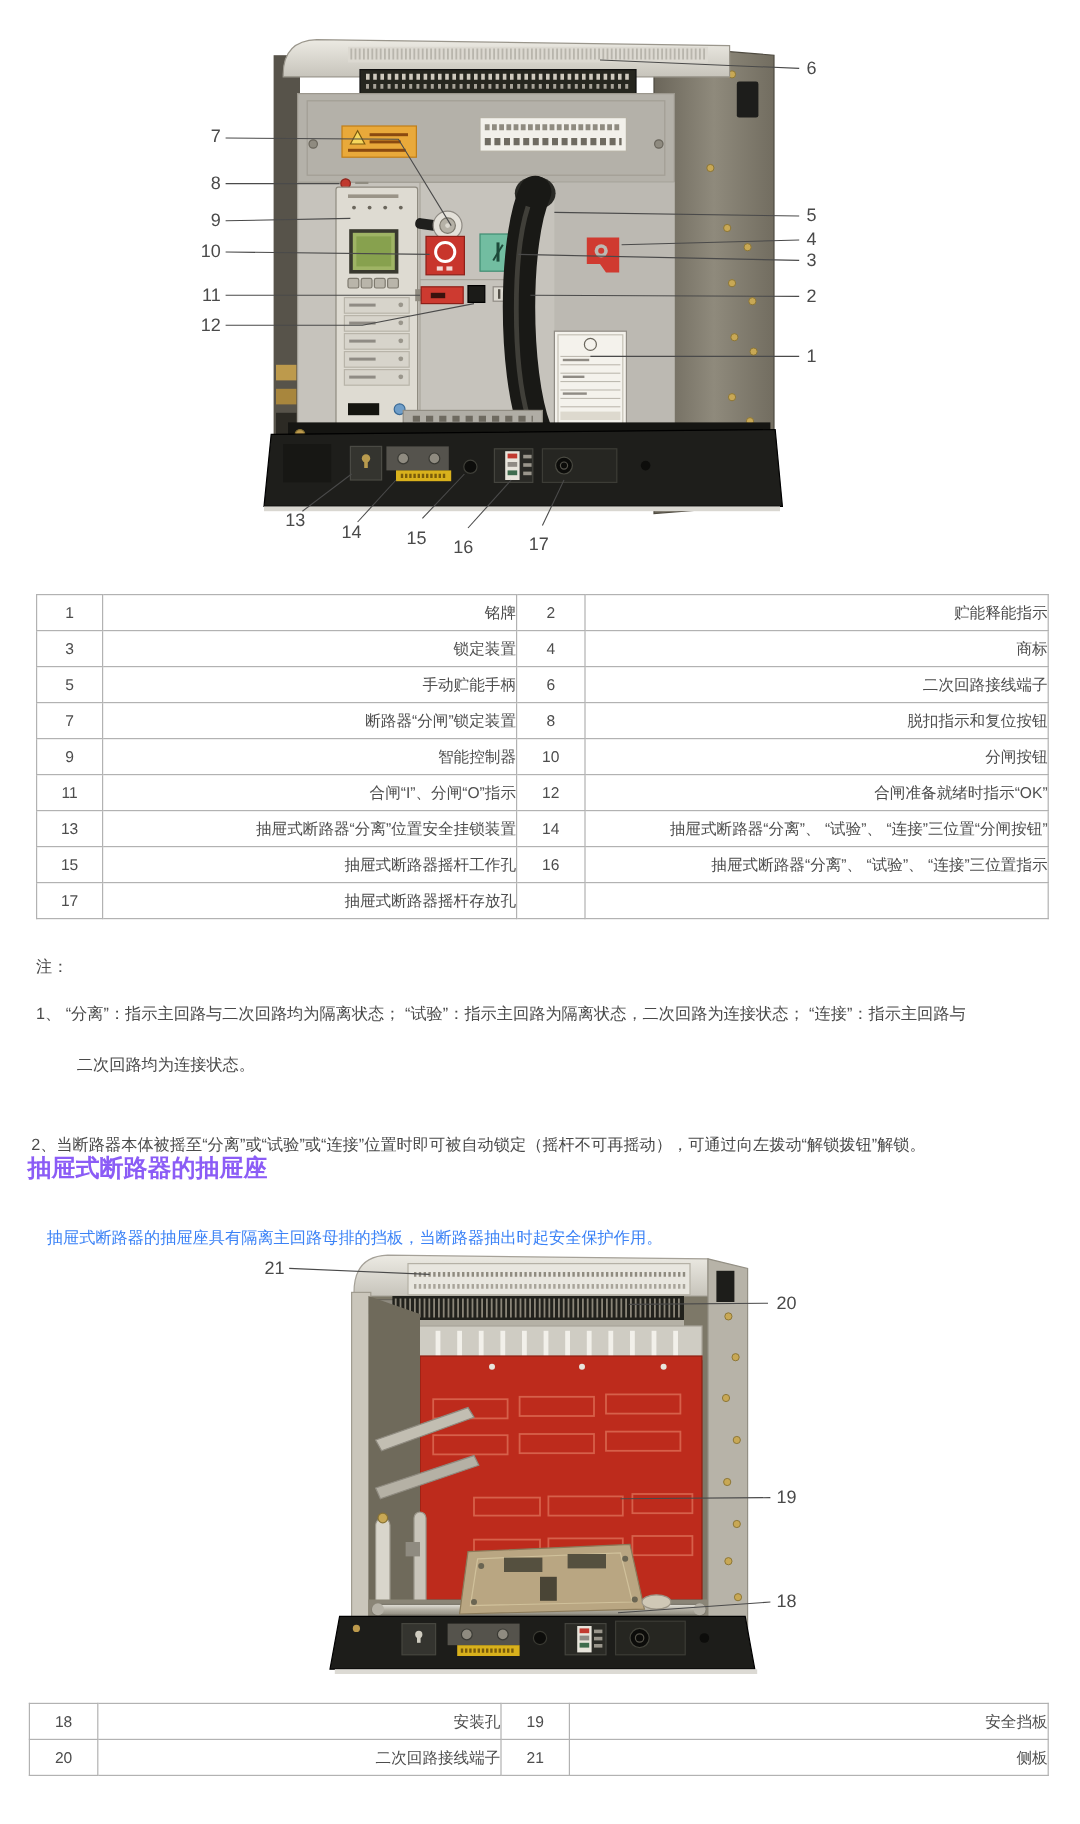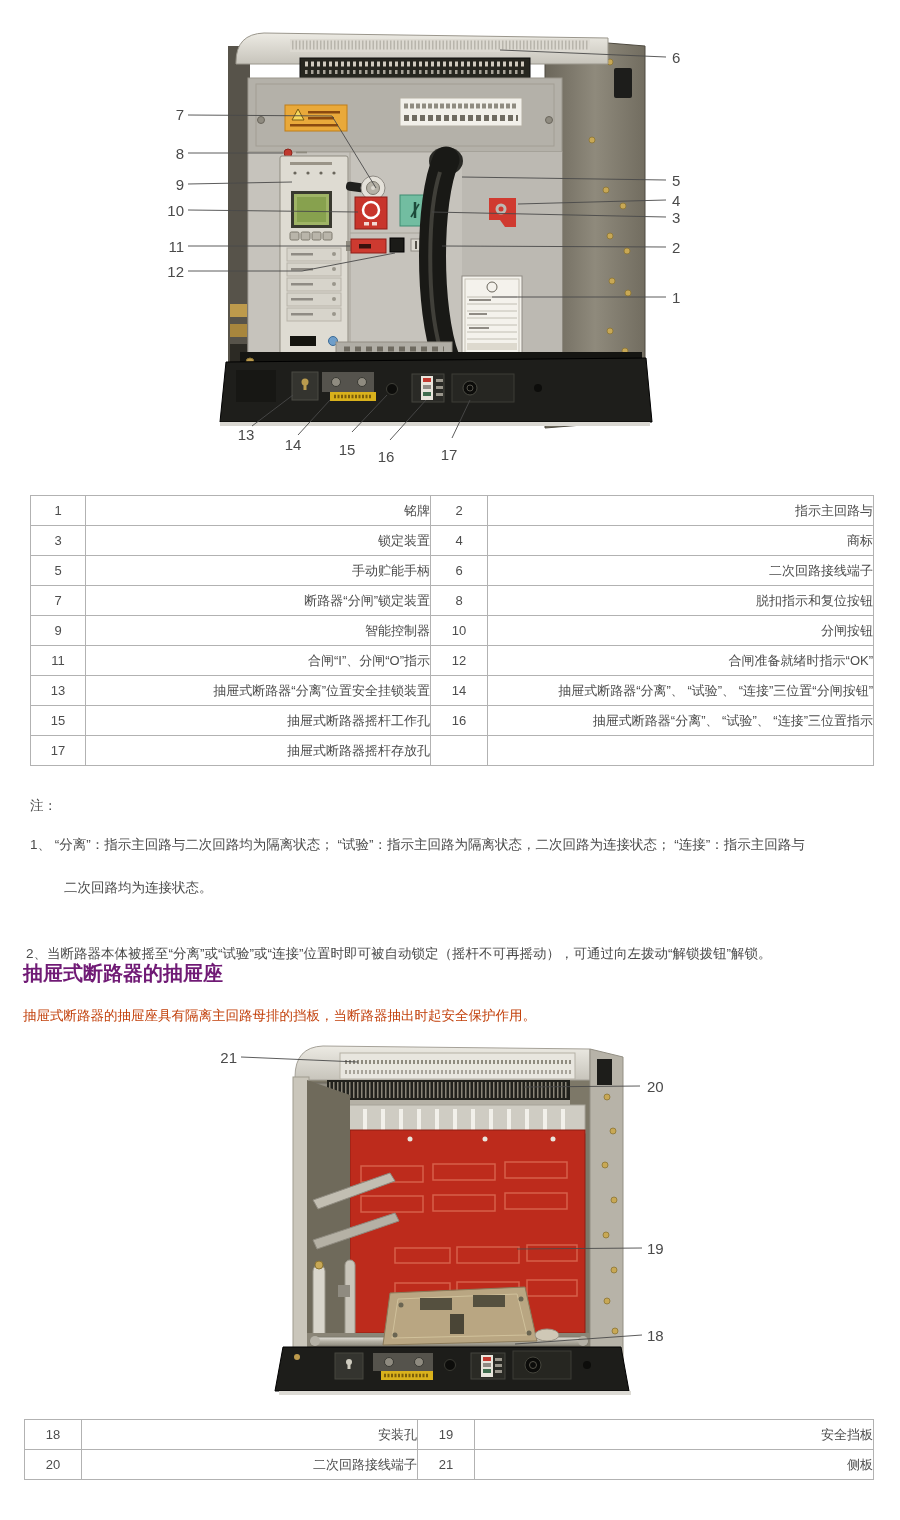--- a/index.html
+++ b/index.html
@@ -9,22 +9,22 @@
   svg.fig{position:absolute;display:block;}
   svg.fig text{font-family:"Liberation Sans","DejaVu Sans",sans-serif;font-size:15px;fill:#4a4a4a;}
   
   table.parts{position:absolute;border-collapse:collapse;table-layout:fixed;
               font-size:13px;color:#4d4d4d;}
   table.parts td{border:1px solid #b2b2b2;height:29px;padding:0;overflow:hidden;white-space:nowrap;}
   table.parts td.col-num{text-align:center;}
   table.parts td.col-label{padding-left:12px;text-align:right;}
   
   .note{position:absolute;font-size:13.5px;color:#4a4a4a;white-space:nowrap;}
-  .section-heading{position:absolute;font-size:20px;font-weight:bold;color:#701a75;white-space:nowrap;margin:0;}
-  .section-intro{position:absolute;font-size:13.5px;color:#c2410c;white-space:nowrap;margin:0;}
+  .section-heading{position:absolute;font-size:20px;font-weight:bold;color:#8b5cf6;white-space:nowrap;margin:0;}
+  .section-intro{position:absolute;font-size:13.5px;color:#3b82f6;white-space:nowrap;margin:16px;}
 </style>
 </head>
 <body>
 
 <div class="page">
 
   <svg class="fig" style="left:140px;top:20px;" width="560" height="450" viewBox="0 0 560 450">
     <defs>
       <linearGradient id="gSide1" x1="0" y1="0" x2="1" y2="0">
         <stop offset="0" stop-color="#6b665a"></stop>
@@ -314,21 +314,21 @@
         <col style="width:55px">
         <col style="width:345px">
         <col style="width:57px">
         <col style="width:386px">
       </colgroup>
     <tbody>
         <tr>
           <td class="col-num">1</td>
           <td class="col-label">铭牌</td>
           <td class="col-num">2</td>
-          <td class="col-label">指示主回路与</td>
+          <td class="col-label">贮能释能指示</td>
         </tr>
         <tr>
           <td class="col-num">3</td>
           <td class="col-label">锁定装置</td>
           <td class="col-num">4</td>
           <td class="col-label">商标</td>
         </tr>
         <tr>
           <td class="col-num">5</td>
           <td class="col-label">手动贮能手柄</td>

